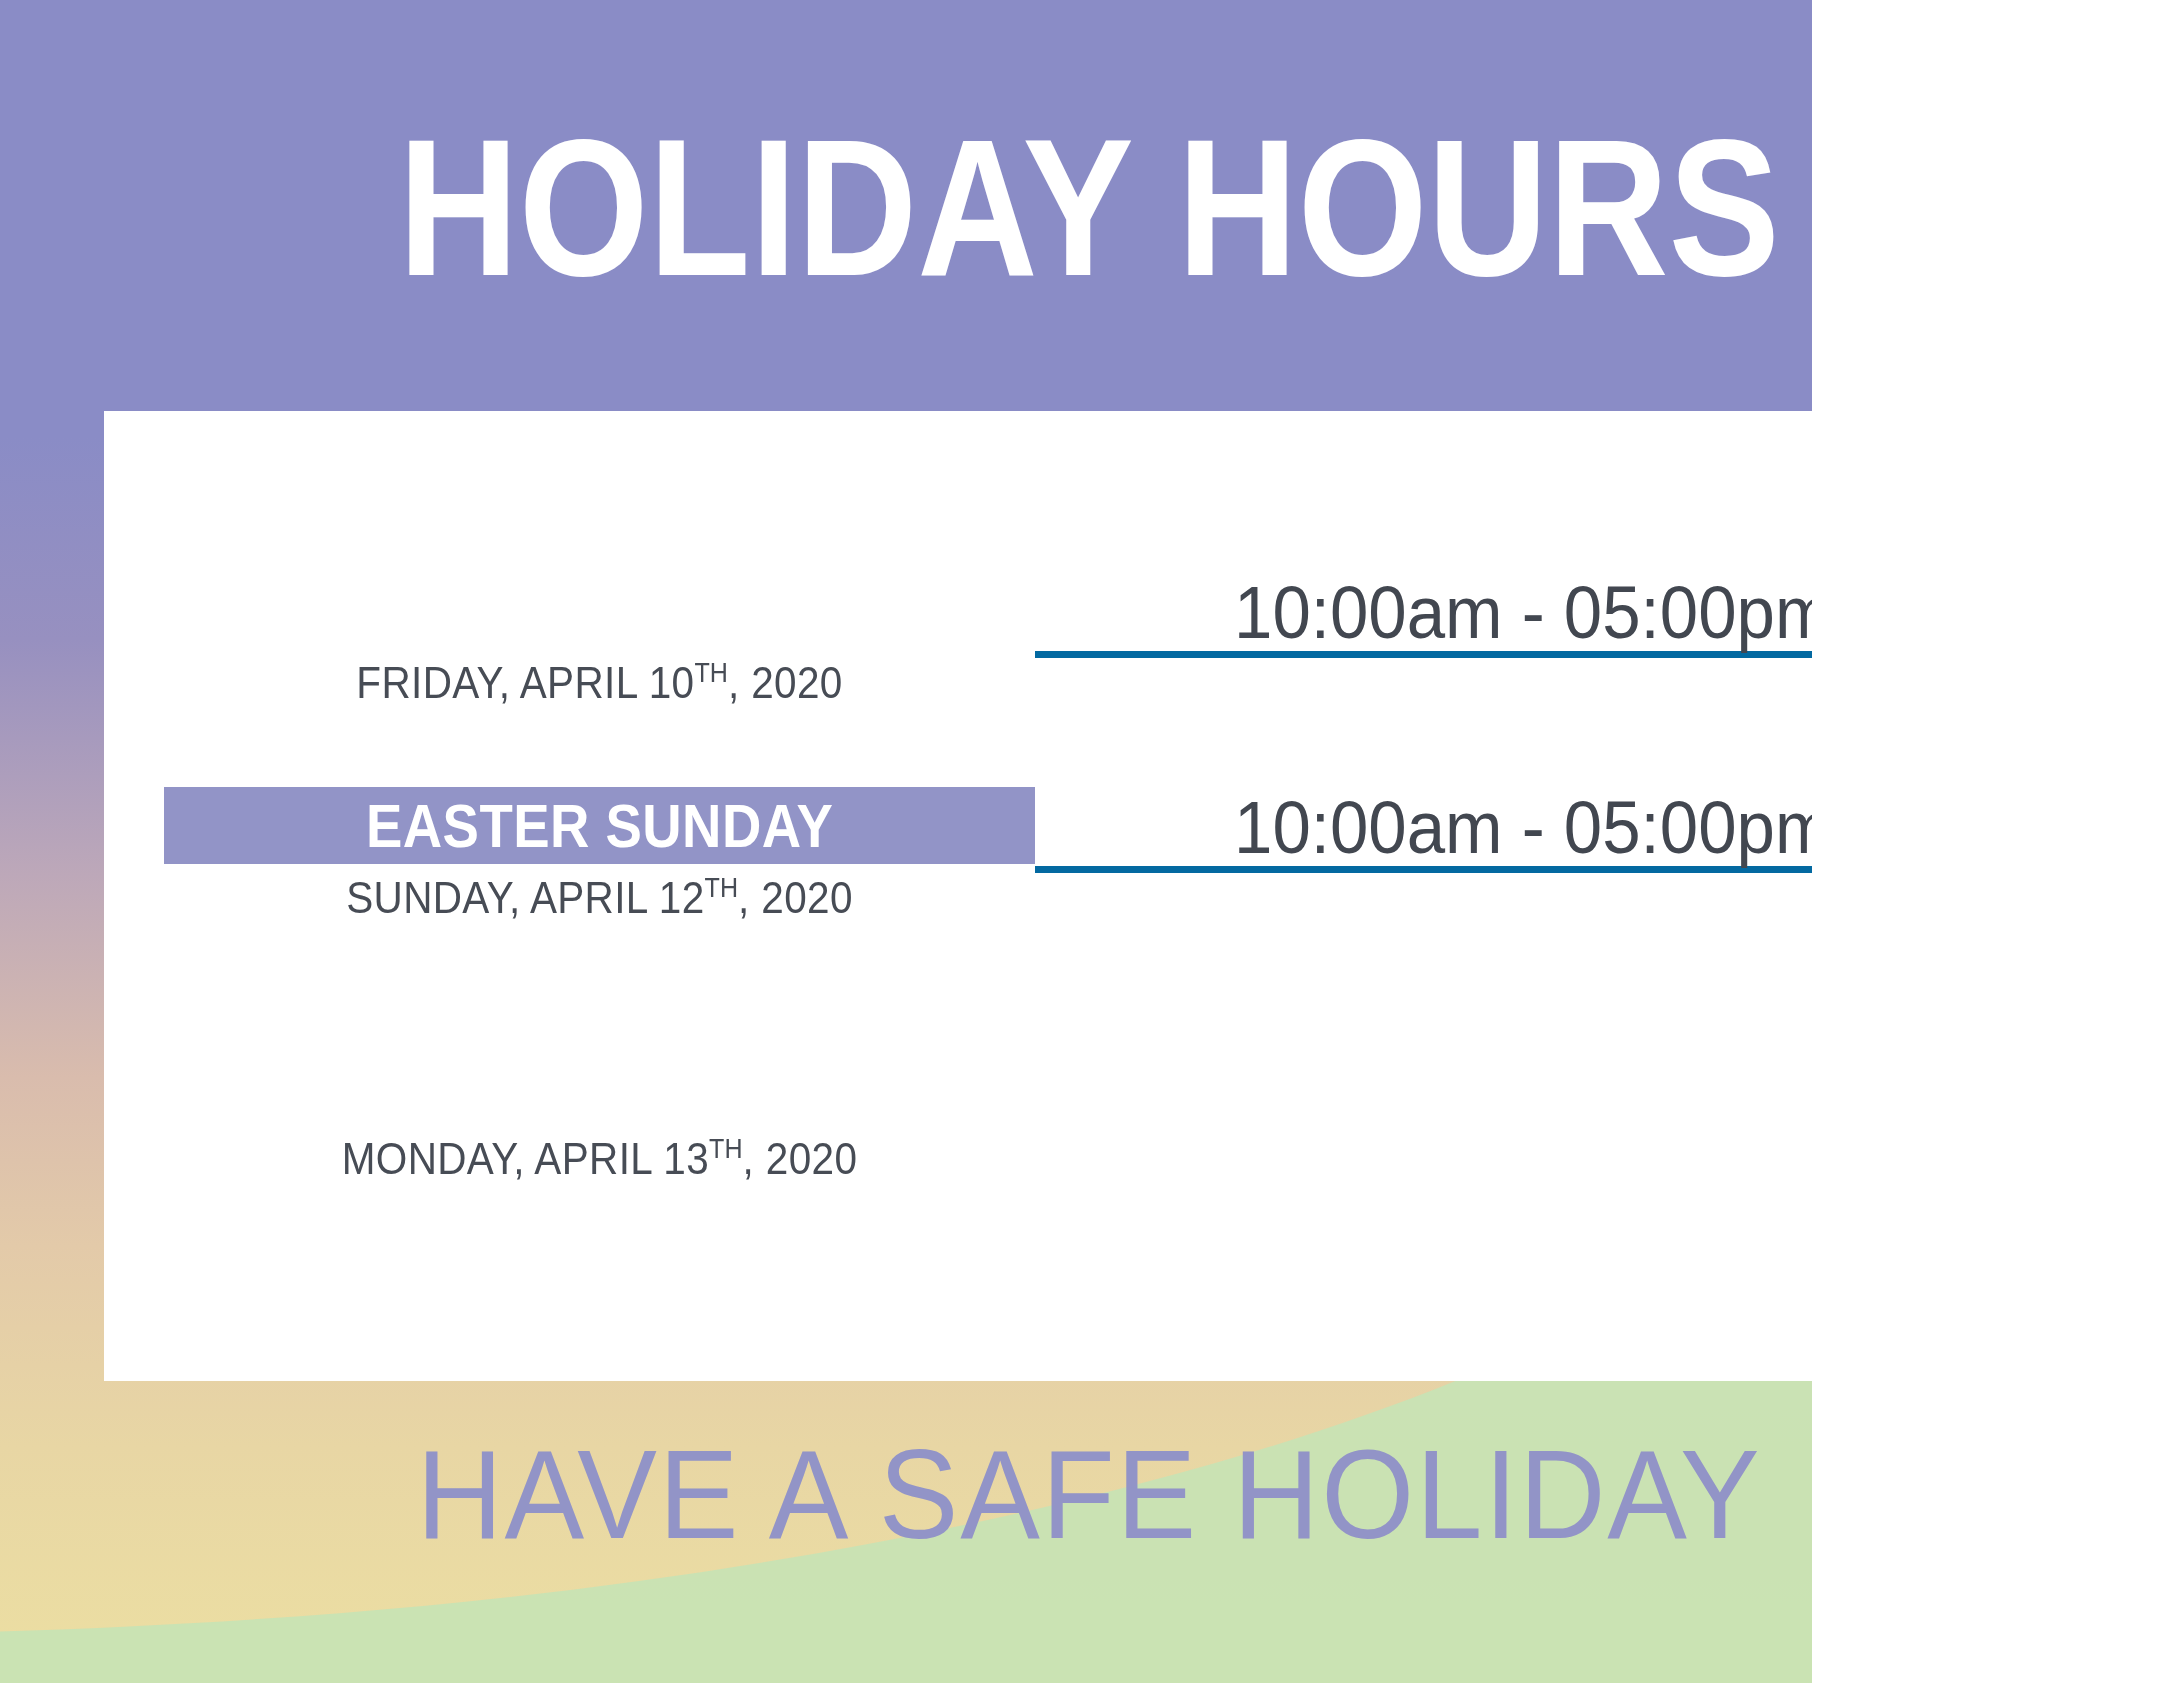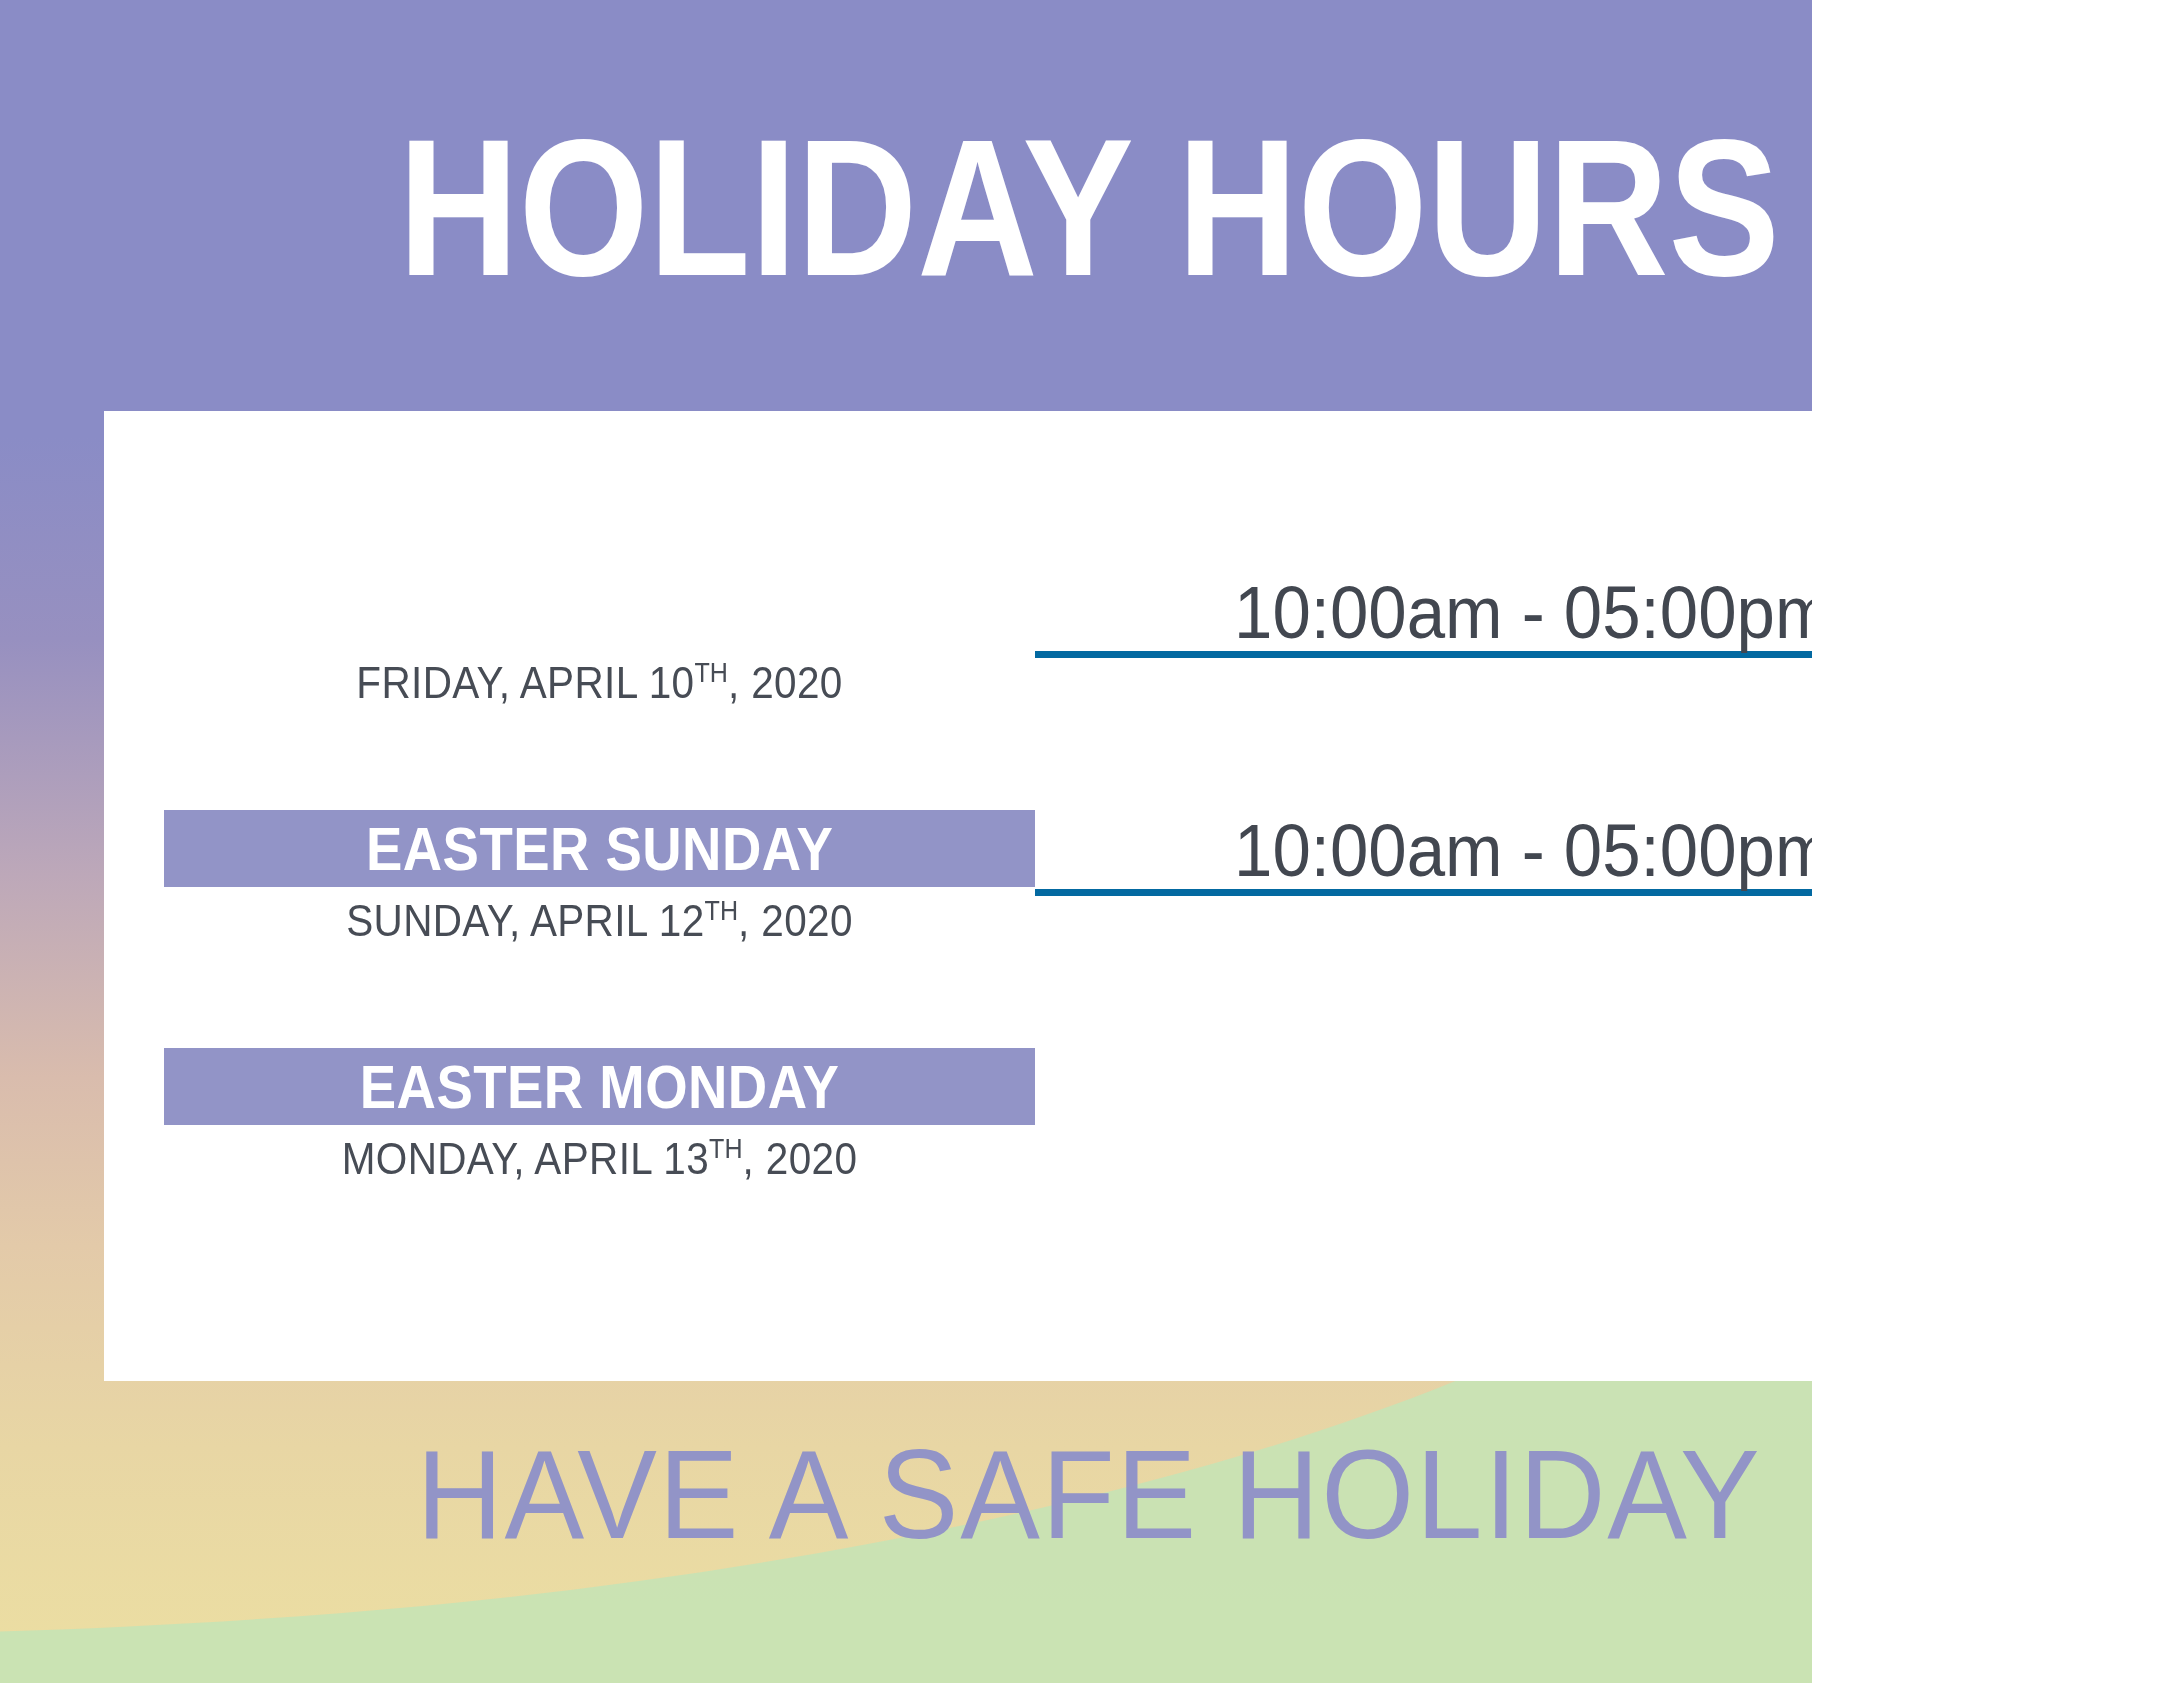--- a/index.html
+++ b/index.html
@@ -118,21 +118,21 @@
     background: #ffffff;
   }
 
   
   .row {
     position: absolute;
     left: 60px;            
     width: 1931px;
   }
   .row-1 { top: 161px; }   
-  .row-2 { top: 399px; }
+  .row-2 { top: 376px; }
   .row-3 { top: 637px; }
 
   .row-top {
     position: relative;
     height: 77px;
   }
   .name-bar {
     position: absolute;
     left: 0;
     top: 0;
@@ -295,23 +295,20 @@
         </div>
         <div class="time-cell">
           <span>10:00am - 05:00pm</span>
         </div>
       </div>
       <div class="date-line"><span>SUNDAY, APRIL 12</span><sup>TH</sup><span>, 2020</span></div>
     </div>
 
     <div class="row row-3">
       <div class="row-top">
-        <div class="name-bar">
-          <span>EASTER MONDAY</span>
-        </div>
       </div>
       <div class="date-line"><span>MONDAY, APRIL 13</span><sup>TH</sup><span>, 2020</span></div>
     </div>
 
   </div>
 
   <div class="footer">HAVE A SAFE HOLIDAY</div>
 
 </div>
 

